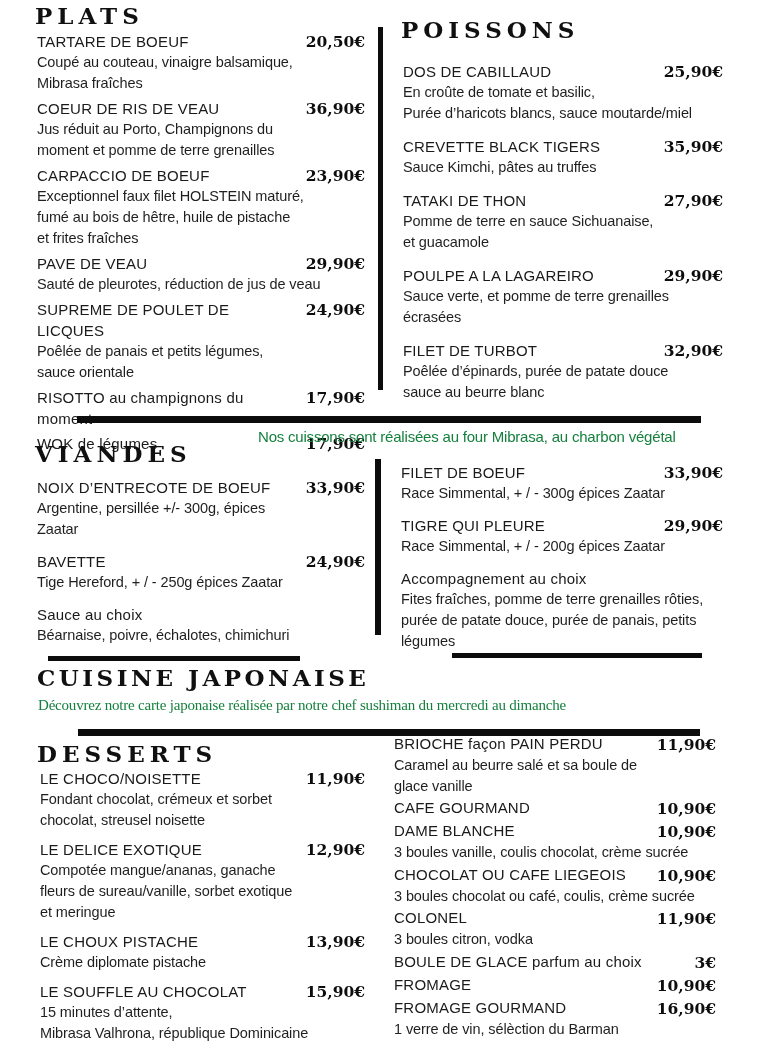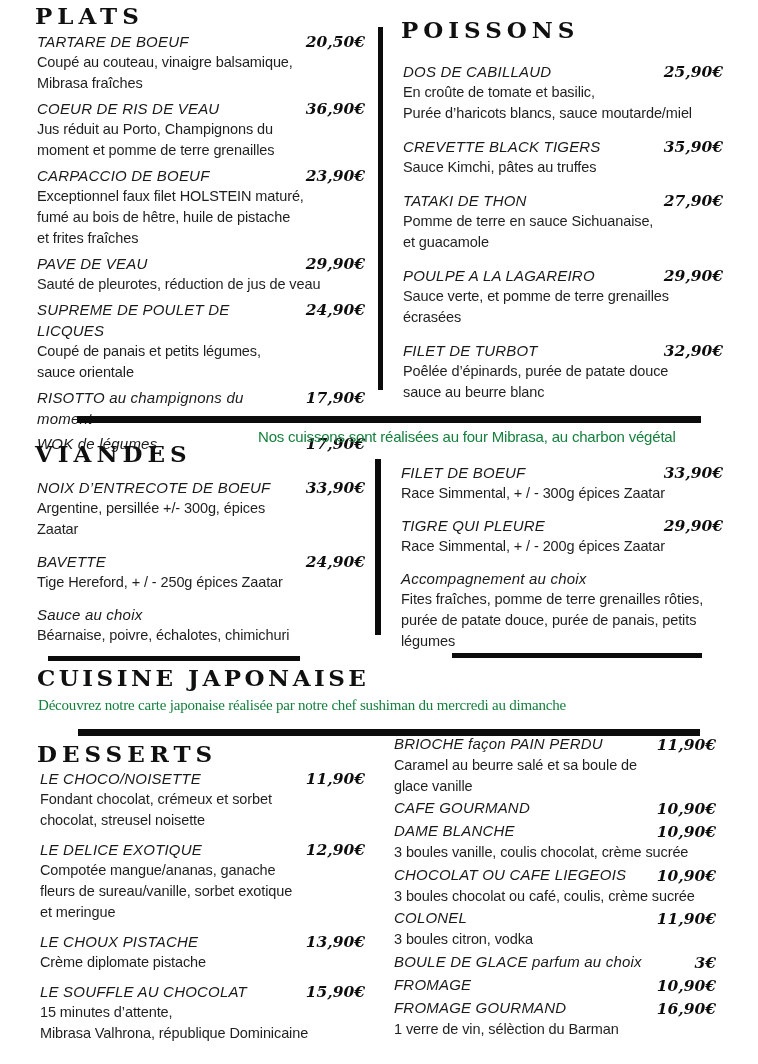--- a/index.html
+++ b/index.html
@@ -27,21 +27,20 @@
     white-space:nowrap;
     letter-spacing:-0.2px;
   }
   .col{position:absolute;}
   .item{margin-bottom:5px;}
   .item-head{
     display:flex;
     justify-content:space-between;
     align-items:flex-start;
     gap:20px;
-    font-style:italic;
   }
   .item-name{
     font-size:15px;
     line-height:21px;
     color:#1a1a1a;
     letter-spacing:0.2px;
   }
   .item-price{
     font-family:"DejaVu Serif", serif;
     font-weight:700;
@@ -105,21 +104,21 @@
           <span class="item-name">PAVE DE VEAU</span>
           <span class="item-price">29,90€</span>
         </div>
         <div class="item-desc">Sauté de pleurotes, réduction de jus de veau</div>
       </div>
       <div class="item">
         <div class="item-head">
           <span class="item-name">SUPREME DE POULET DE LICQUES</span>
           <span class="item-price">24,90€</span>
         </div>
-        <div class="item-desc">Coupé de panais et petits légumes,</div>
+        <div class="item-desc">Poêlée de panais et petits légumes,</div>
         <div class="item-desc">sauce orientale</div>
       </div>
       <div class="item">
         <div class="item-head">
           <span class="item-name">RISOTTO au champignons du moment</span>
           <span class="item-price">17,90€</span>
         </div>
       </div>
       <div class="item">
         <div class="item-head">

